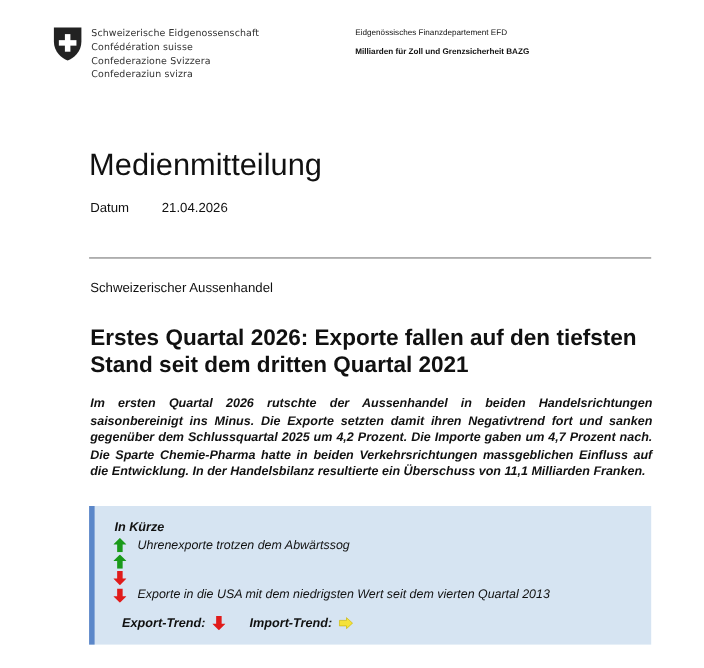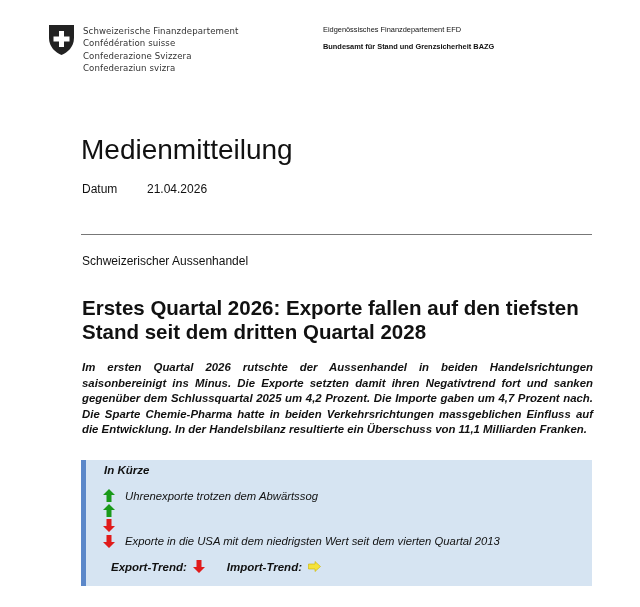--- a/index.html
+++ b/index.html
@@ -100,21 +100,21 @@
       left: 81px; top: 460px;
       width: 511px; height: 126px;
       background: #d6e4f2;
     }
     .summary-bar {
       left: 0; top: 0;
       width: 5px; height: 126px;
       background: #5b87c9;
     }
     .summary-title {
-      left: 23px; top: 4px;
+      left: 23px; top: 14px;
       font-size: 11.5px;
       font-weight: bold;
       font-style: italic;
       white-space: nowrap;
     }
     .summary-list {
       left: 22px; top: 28px;
       margin: 0; padding: 0;
       list-style: none;
     }
@@ -160,38 +160,38 @@
 <body>
 
 <div class="abs logo-shield">
   <svg width="27" height="32" viewBox="0 0 27 32">
     <path d="M1 1 H26 V14 C26 23 19 29 13.5 31 C8 29 1 23 1 14 Z" fill="#222222"></path>
     <rect x="11" y="7" width="5" height="16" fill="#ffffff"></rect>
     <rect x="5.5" y="12.5" width="16" height="5" fill="#ffffff"></rect>
   </svg>
 </div>
 <div class="abs logo-text">
-  <div>Schweizerische Finanzdepartement</div>
+  <div>Schweizerische Eidgenossenschaft</div>
   <div>Confédération suisse</div>
   <div>Confederazione Svizzera</div>
   <div>Confederaziun svizra</div>
 </div>
 
 <div class="abs dept">Eidgenössisches Finanzdepartement EFD</div>
-<div class="abs office">Bundesamt für Stand und Grenzsicherheit BAZG</div>
+<div class="abs office">Milliarden für Zoll und Grenzsicherheit BAZG</div>
 
 <div class="abs doc-type">Medienmitteilung</div>
 <div class="abs date-label">Datum</div>
 <div class="abs date-value">21.04.2026</div>
 
 <div class="abs divider"></div>
 
 <div class="abs topic">Schweizerischer Aussenhandel</div>
 
-<div class="abs title">Erstes Quartal 2026: Exporte fallen auf den tiefsten Stand seit dem dritten Quartal 2028</div>
+<div class="abs title">Erstes Quartal 2026: Exporte fallen auf den tiefsten Stand seit dem dritten Quartal 2021</div>
 
 <div class="abs lead">Im ersten Quartal 2026 rutschte der Aussenhandel in beiden Handelsrichtungen saisonbereinigt ins Minus. Die Exporte setzten damit ihren Negativtrend fort und sanken gegenüber dem Schlussquartal 2025 um 4,2 Prozent. Die Importe gaben um 4,7 Prozent nach. Die Sparte Chemie-Pharma hatte in beiden Verkehrsrichtungen massgeblichen Einfluss auf die Entwicklung. In der Handelsbilanz resultierte ein Überschuss von 11,1 Milliarden Franken.</div>
 
 <div class="abs summary-box">
   <div class="abs summary-bar"></div>
   <div class="abs summary-title">In Kürze</div>
 
   <ul class="abs summary-list">
     <li class="summary-item">
       <span class="arrow-wrap">

